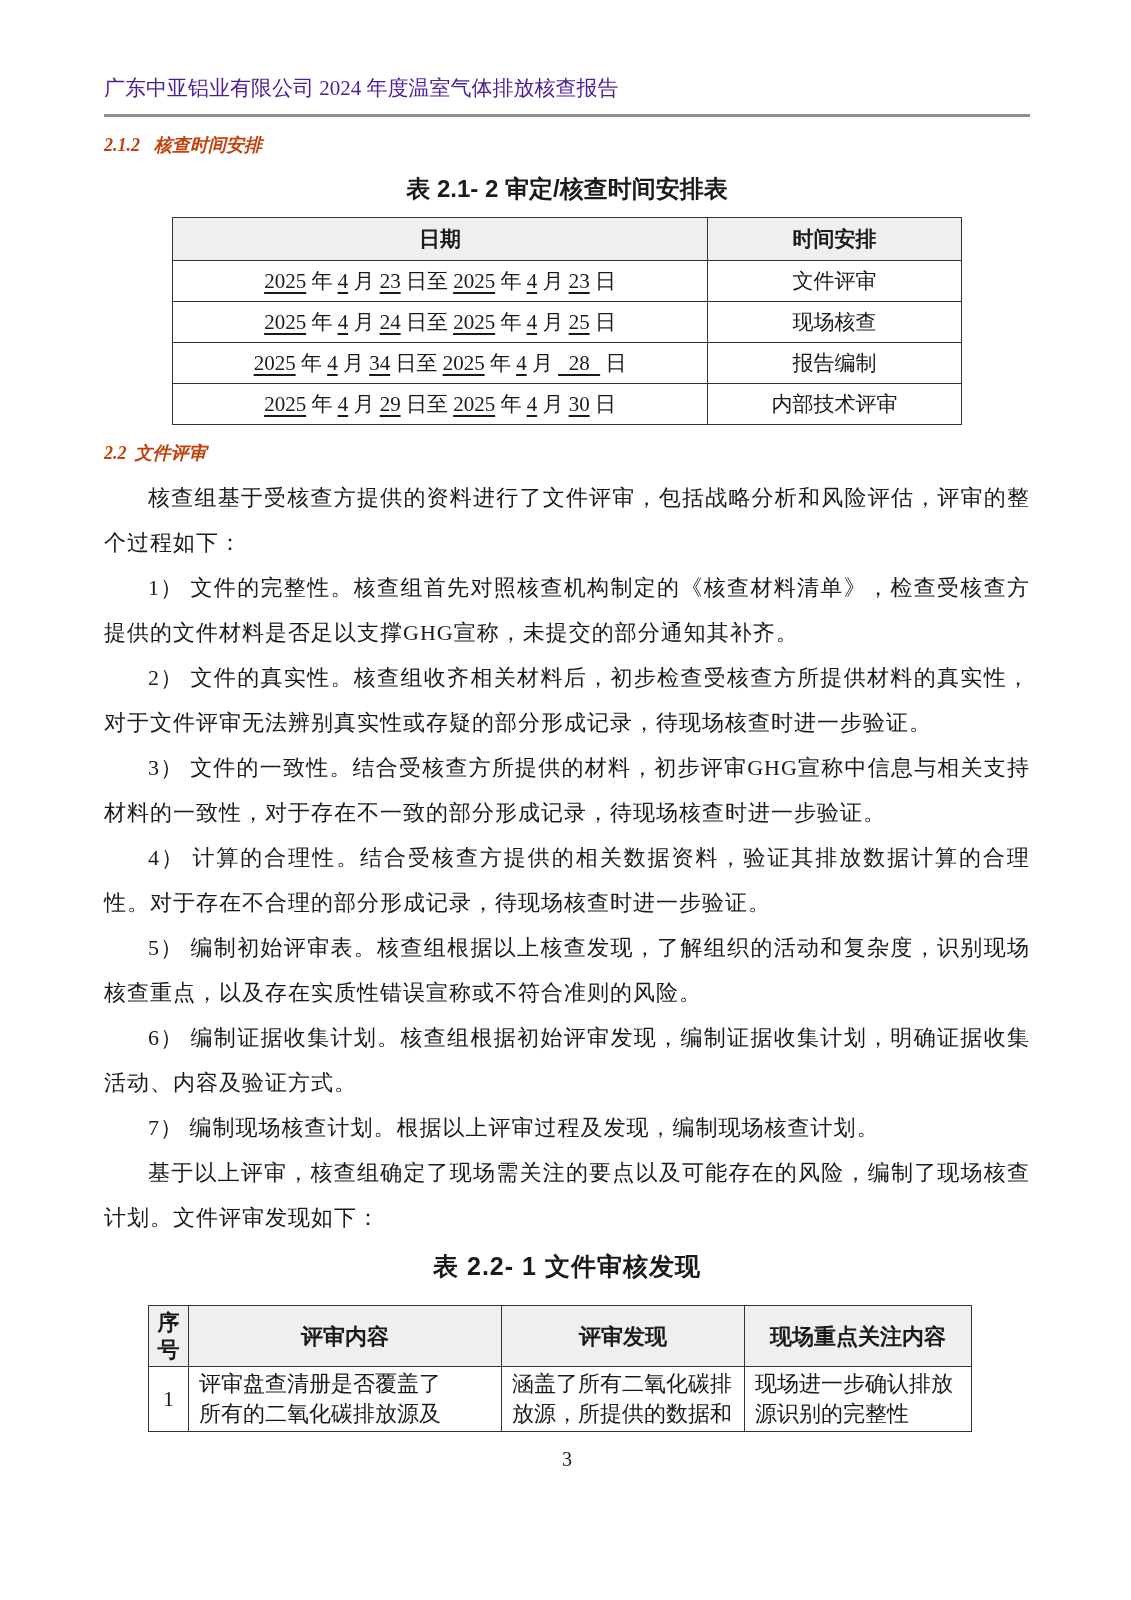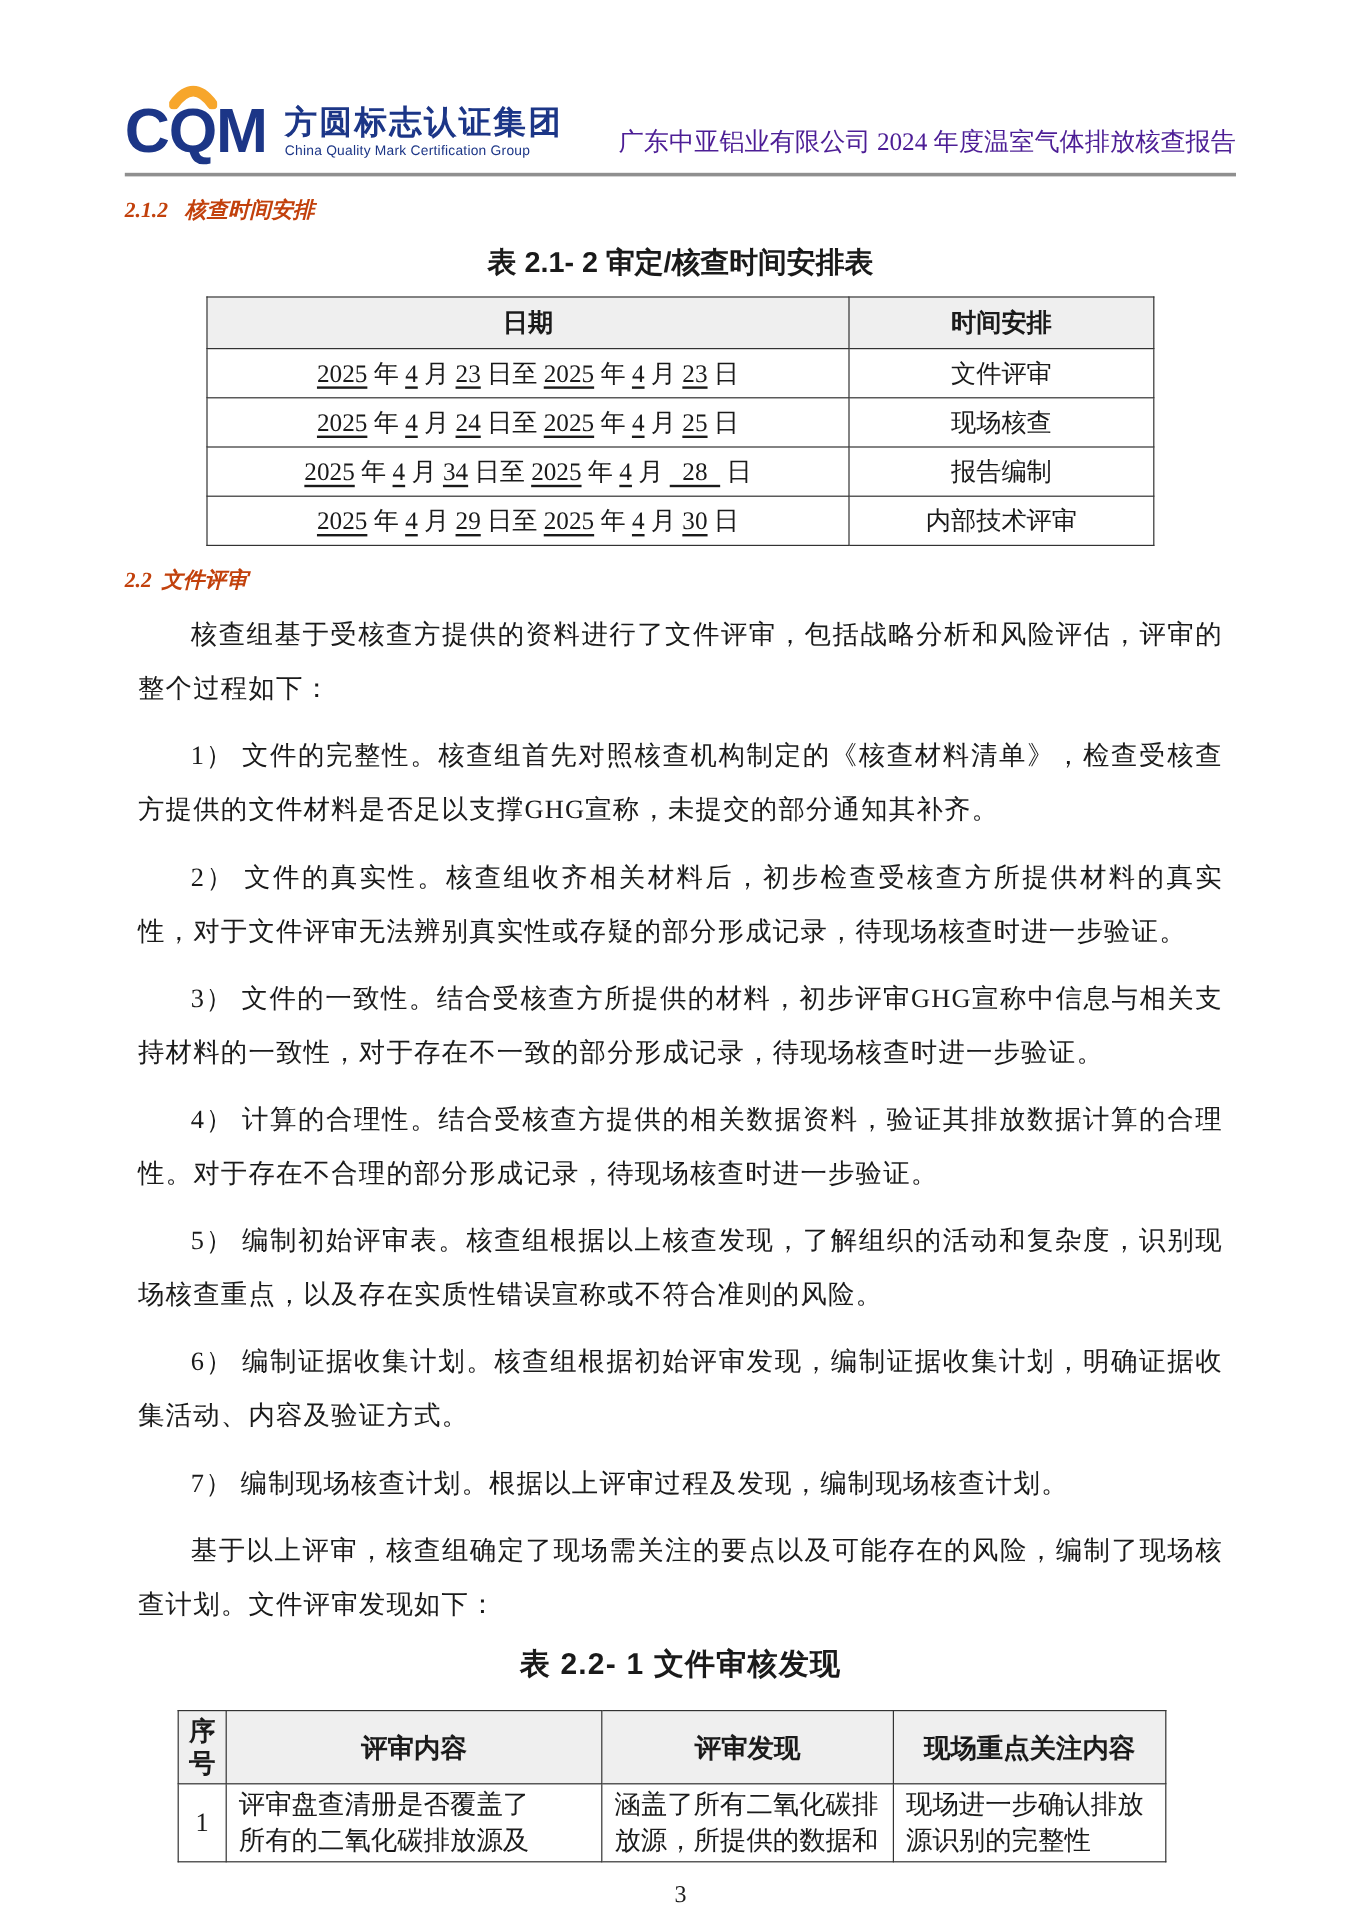--- a/index.html
+++ b/index.html
@@ -73,45 +73,34 @@
   .tbl-findings td {
     height:58px; font-size:22px; line-height:30px;
     padding:2px 10px; white-space:pre-line; vertical-align:middle;
   }
   .tbl-findings td.cell-no { text-align:center; padding:2px 0; }
   .tbl-findings th, .tbl-findings td { border:1.5px solid #333; }
 
   
   .body-text { margin-top:10px; }
   .body-text p {
-    margin:11px; font-size:22px; line-height:45px; letter-spacing:1px;
+    margin:0; font-size:22px; line-height:45px; letter-spacing:1px;
     text-align:justify; text-indent:2em;
   }
 
   
   .page-num { text-align:center; font-size:20px; margin-top:16px; }
 </style>
 </head>
 <body>
 
 <div class="page">
   <div class="content">
 
     <div class="header">
-      <div class="logo">
-        <div class="cqm-mark" style="color:#1c3687;">
-          <span>C</span><span class="cqm-q">Q<svg class="cqm-arc" width="40" height="20" viewBox="0 0 40 20">
-                <path d="M4 16 Q20 -6 36 16" fill="none" stroke="#F7A62B" stroke-width="9" stroke-linecap="round"></path>
-              </svg></span><span>M</span>
-        </div>
-        <div class="logo-names">
-          <span class="logo-cn" style="color:#1c3687;">方圆标志认证集团</span>
-          <span class="logo-en" style="color:#1c3687;">China Quality Mark Certification Group</span>
-        </div>
-      </div>
       <div class="doc-title">广东中亚铝业有限公司 2024 年度温室气体排放核查报告</div>
     </div>
 
     <div class="h-section">
       <span class="sec-num">2.1.2</span><span>核查时间安排</span>
     </div>
 
     <div class="tbl-caption">表 2.1- 2 审定/核查时间安排表</div>
 
     <table class="tbl-schedule">

